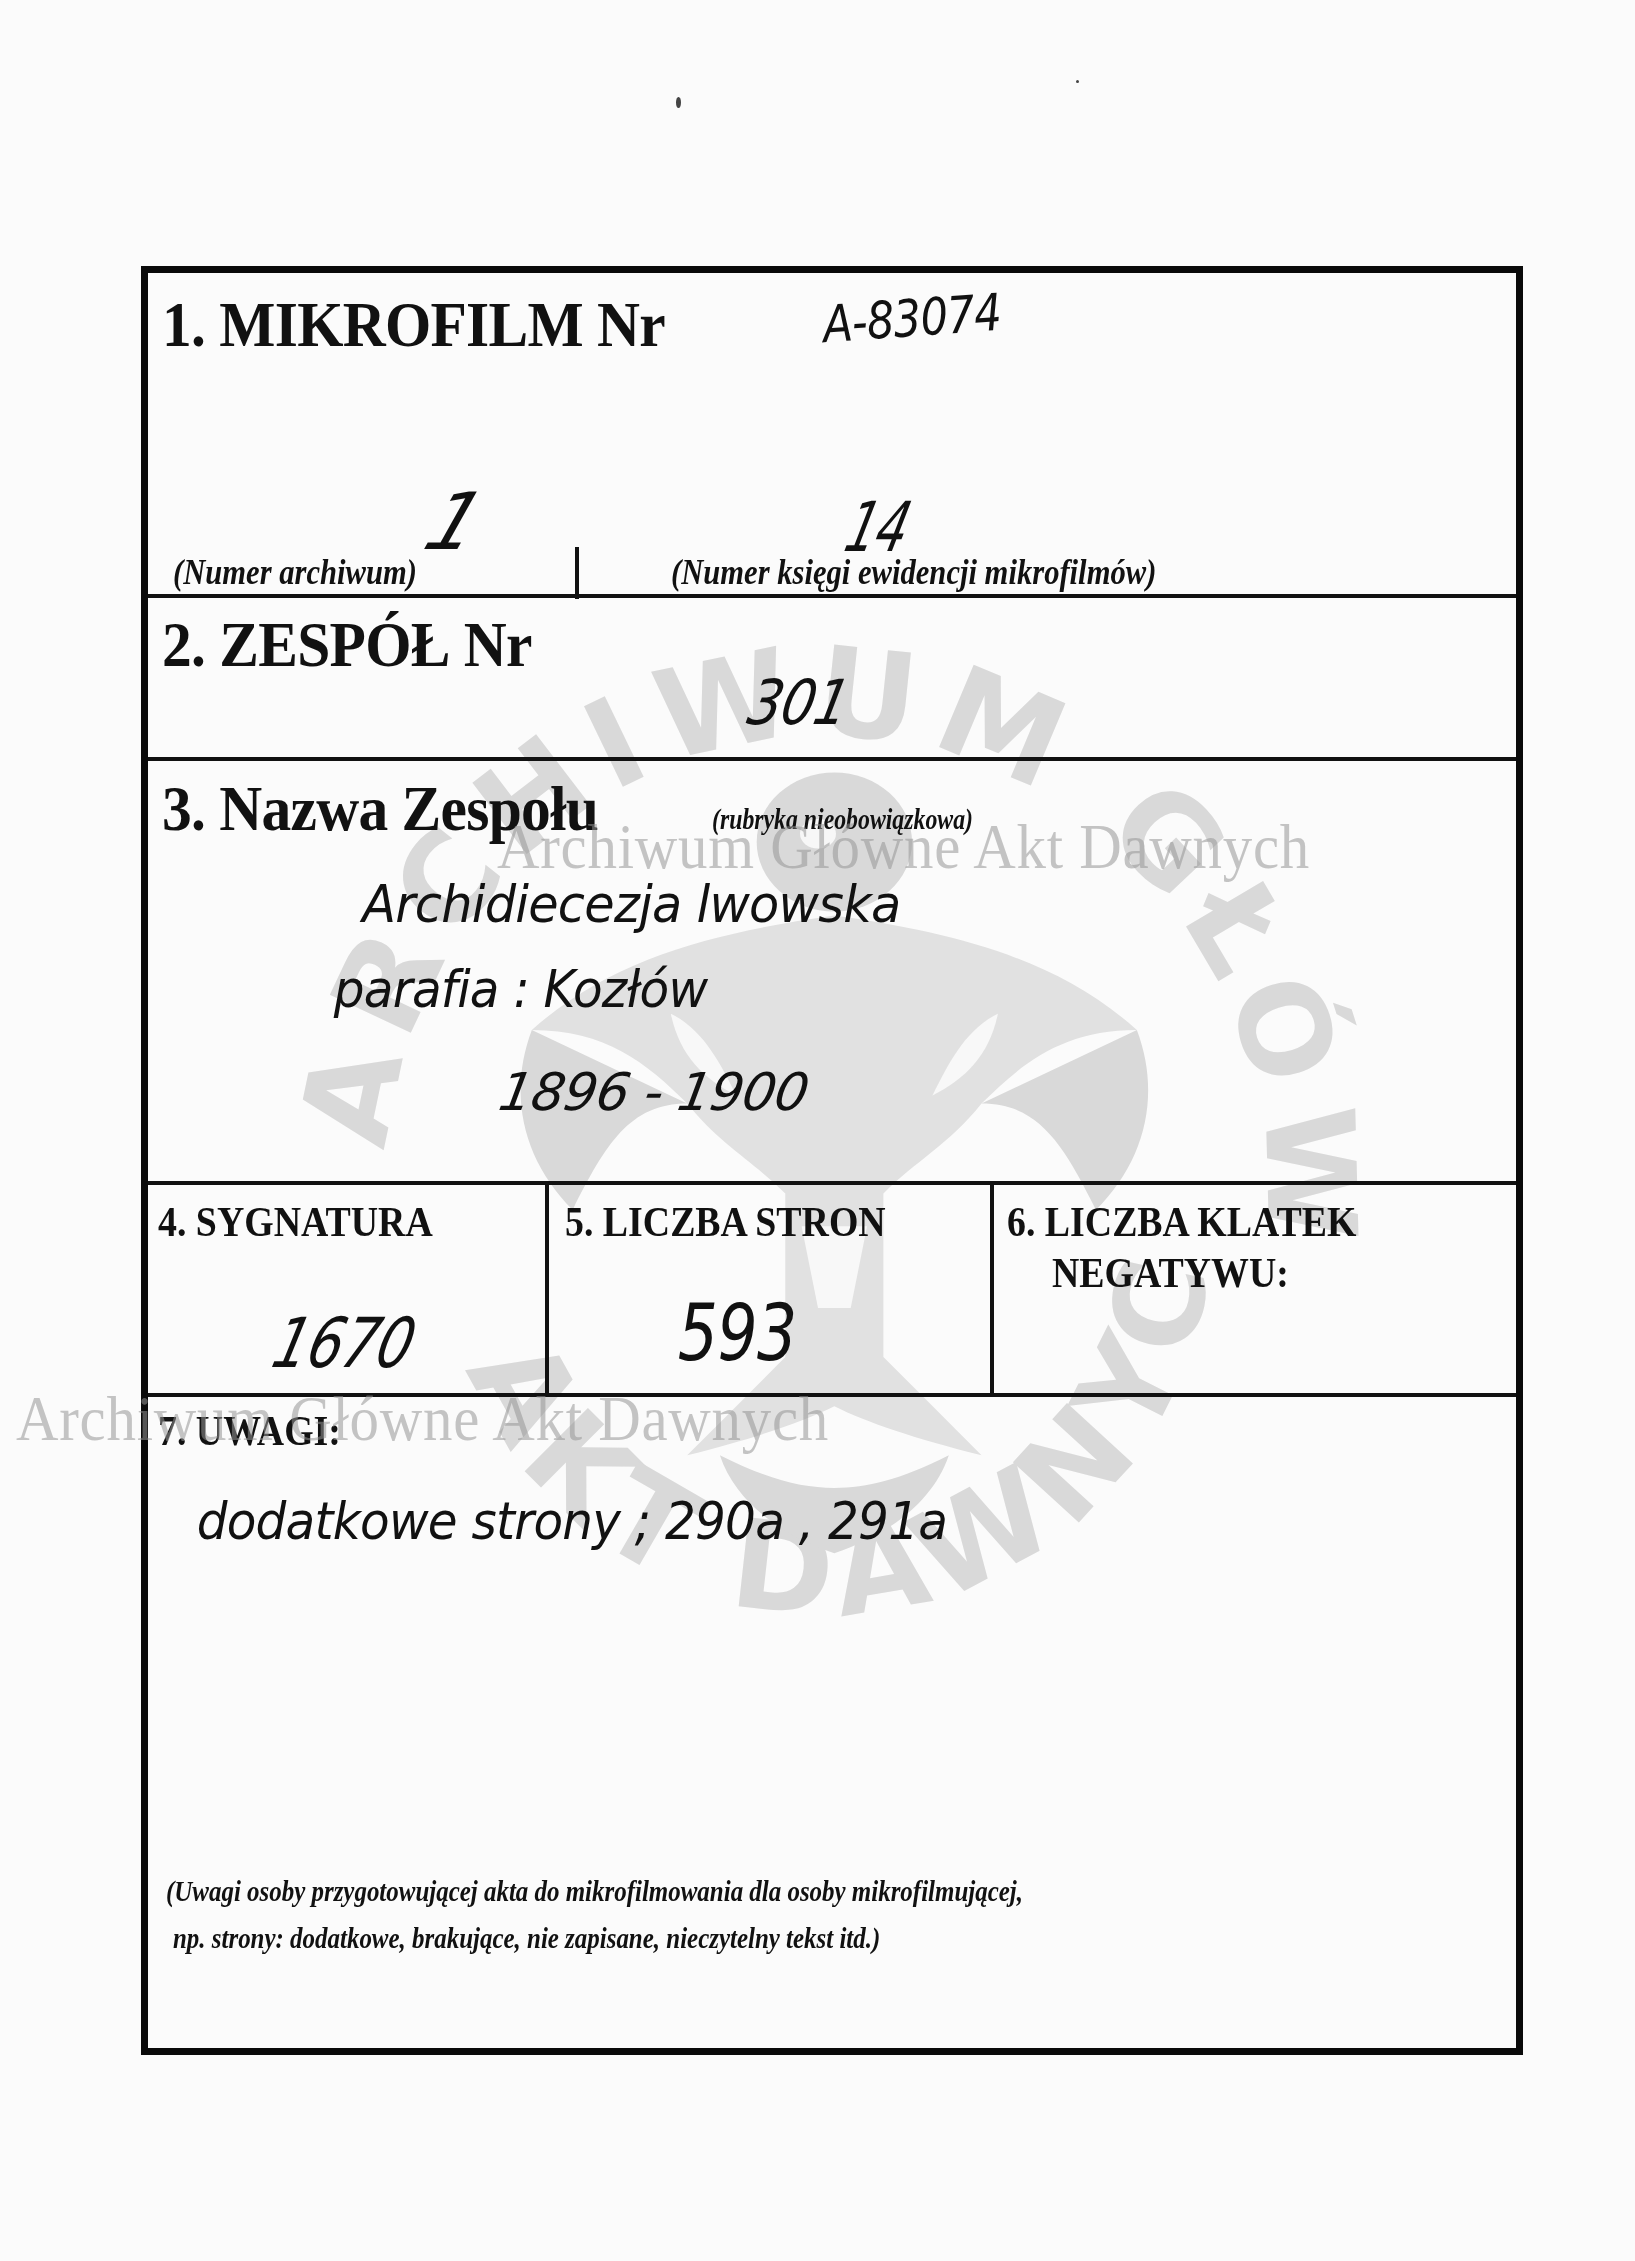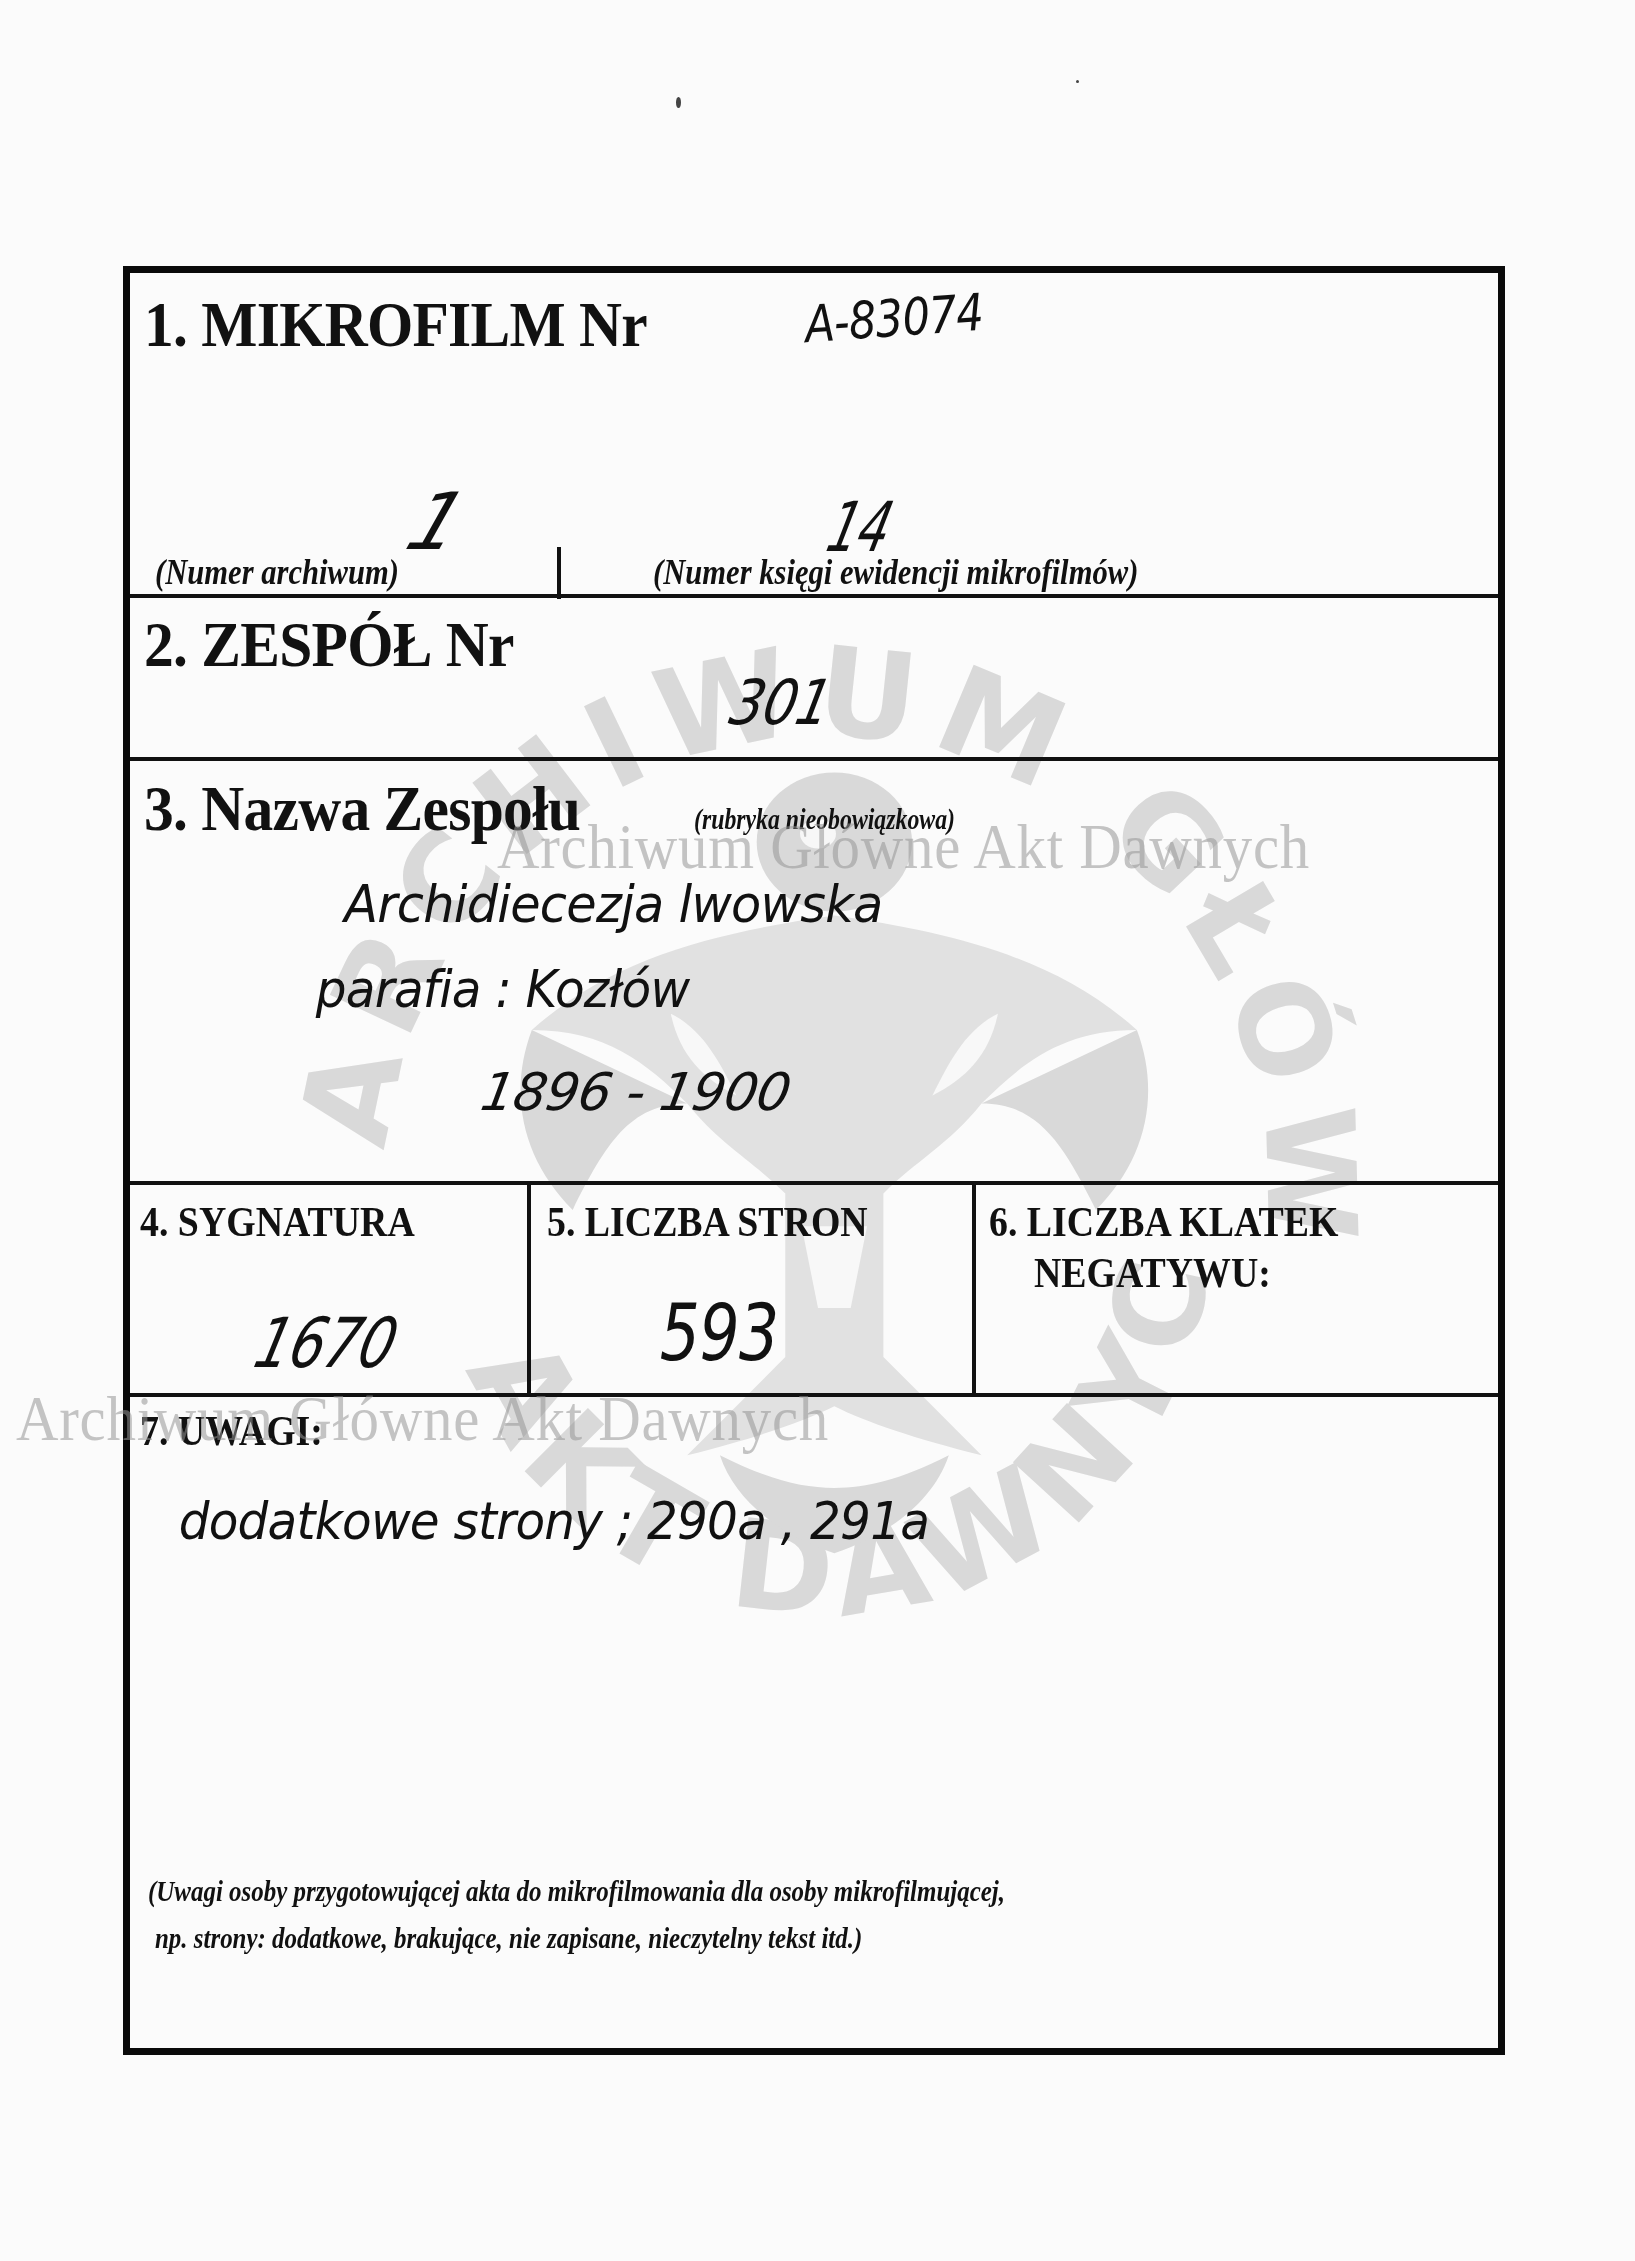--- a/index.html
+++ b/index.html
@@ -31,21 +31,21 @@
     white-space: nowrap;
     letter-spacing: 0.8px;
     pointer-events: none;
     transform: scaleX(0.92);
     transform-origin: left top;
   }
 
   
   .form {
     position: absolute;
-    left: 123px; top: 266px;
+    left: 141px; top: 266px;
     width: 1382px; height: 1789px;
     border: 7.4px solid #0a0a0a;
     box-sizing: border-box;
   }
   .hline { position: absolute; left: 0; right: 0; height: 4.1px; background: #111; }
   .vline { position: absolute; width: 4.1px; background: #111; }
 
   .label-big {
     position: absolute;
     font-weight: bold;

